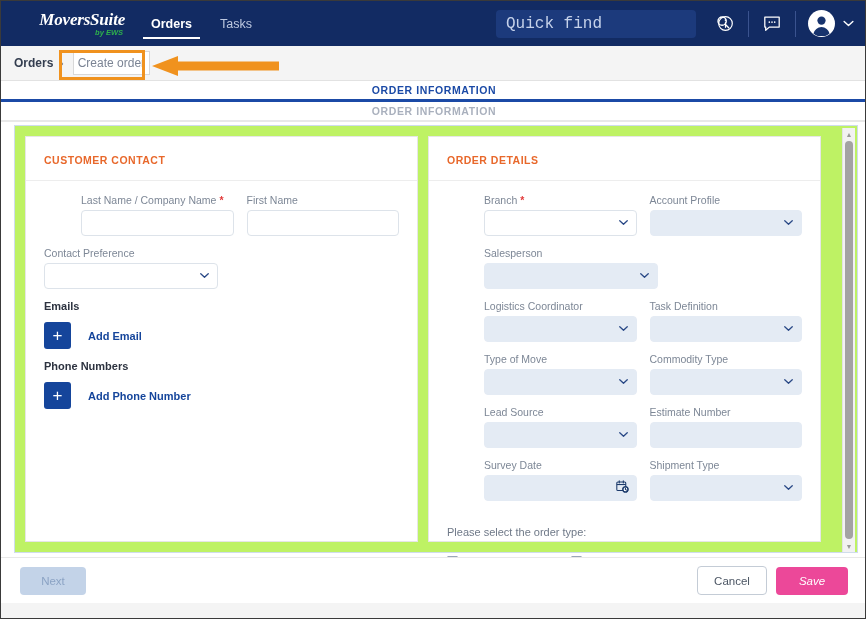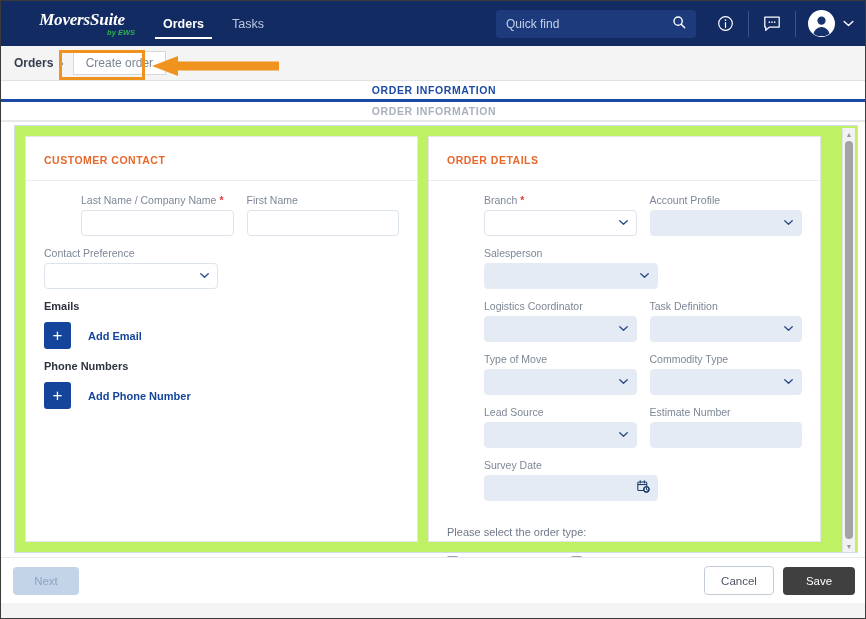--- a/index.html
+++ b/index.html
@@ -18,22 +18,22 @@
   }
 
   
   .topnav {
     position: absolute; left: 0; top: 0;
     width: 866px; height: 45px;
     background: #122B63;
     display: flex; align-items: center;
   }
   .logo-wrap {
-    width: 110px; margin-left: 26px;
-    display: flex; flex-direction: column; align-items: center;
+    width: 110px; margin-left: 14px;
+    display: flex; flex-direction: column; align-items: flex-end;
     line-height: 1;
   }
   .logo-text {
     color: #ffffff;
     font-size: 17px;
     font-weight: bold;
     font-style: italic;
     font-family: "Liberation Serif", serif;
     letter-spacing: -0.2px;
   }
@@ -69,22 +69,22 @@
     position: relative;
     width: 200px; height: 28px;
     background: #1C3A7C;
     border-radius: 4px;
     display: flex; align-items: center;
     padding: 0 10px;
     margin-right: 14px;
   }
   .quickfind input {
     flex: 1; background: transparent; border: none; outline: none;
-    color: #0ea5e9; font-size: 12px;
-    font-family: Liberation Sans, sans-serif;
+    color: #0ea5e9; font-size: 16px;
+    font-family: Liberation Mono, monospace;
   }
   .quickfind input::placeholder { color: #c6d2ea; }
   .hdr-icon {
     width: 30px; height: 30px;
     display: flex; align-items: center; justify-content: center;
     cursor: pointer; color: #ffffff;
   }
   .hdr-sep { width: 1px; height: 26px; background: #3a538f; margin: 0 8px; }
   .avatar {
     width: 27px; height: 27px; border-radius: 50%;
@@ -109,21 +109,21 @@
     padding-left: 13px;
   }
   .crumb {
     font-size: 12px; color: #333d4f; font-weight: bold;
     cursor: pointer;
   }
   .crumb-sep { font-size: 10px; color: #6c7585; margin: 0 9px 0 7px; }
   .crumb-current {
     font-size: 12px; color: #7b8494;
     background: #ffffff;
-    padding: 4px 12px;
+    padding: 4px 4px;
     border: 1px solid #d8d8d8;
     cursor: default;
   }
 
   
   .tabstrip {
     position: absolute; left: 0; top: 80px;
     width: 866px; height: 41px;
     background: #ffffff;
     display: flex;
@@ -245,21 +245,21 @@
     background: #a3a3a3; border-radius: 5px; cursor: pointer;
   }
 
   
   .footer {
     position: absolute; left: 0; top: 556px;
     width: 866px; height: 46px;
     background: #ffffff;
     border-top: 1px solid #e8e8e8;
     display: flex; align-items: center;
-    padding: 0 12px;
+    padding: 0 19px;
   }
   .btn {
     font-size: 11.5px;
     border-radius: 4px;
     cursor: pointer;
     display: flex; align-items: center; justify-content: center;
     font-family: "Liberation Sans", sans-serif;
   }
   .btn-next {
     width: 66px; height: 28px;
@@ -268,21 +268,21 @@
   }
   .footer-spacer { flex: 1; }
   .btn-cancel {
     width: 70px; height: 29px;
     background: #ffffff; color: #4c5664;
     border: 1px solid #c4ccd6;
     margin-right: 9px;
   }
   .btn-save {
     width: 72px; height: 28px;
-    background: #404040; color: #ffffff; border: none;
+    background: #ec4899; color: #ffffff; border: none; font-style: italic;
   }
   .footer-bottom {
     position: absolute; left: 0; top: 602px;
     width: 866px; height: 17px;
     background: #f4f4f4;
   }
 
   
   .anno-box {
     position: absolute; left: 58px; top: 49px;
@@ -534,20 +534,30 @@
                   <line x1="1" y1="5.6" x2="12" y2="5.6"></line>
                   <line x1="4" y1="1" x2="4" y2="3.6" stroke-linecap="round"></line>
                   <line x1="9" y1="1" x2="9" y2="3.6" stroke-linecap="round"></line>
                   <circle cx="11.6" cy="11.6" r="3.2" fill="#ffffff"></circle>
                   <circle cx="11.6" cy="11.6" r="3.2"></circle>
                   <path d="M11.6 9.8v1.9l1.3 0.8" stroke-linecap="round"></path>
                 </svg>
               </span>
             </div>
           </div>
+          <div class="fld fld-w2">
+            <div class="fld-label">Shipment Type</div>
+            <div class="fld-select disabled">
+              <span class="chev">
+                <svg width="9" height="6" viewBox="0 0 12 8" fill="none" stroke="#2b4a87" stroke-width="1.7">
+                    <path d="M1 1.6 L6 6.4 L11 1.6" stroke-linecap="round" stroke-linejoin="round"></path>
+                  </svg>
+              </span>
+            </div>
+          </div>
         </div>
 
         <div class="order-type-prompt">Please select the order type:</div>
         <div class="cb-row">
           <label class="cb-item">
             <span class="cb-box"></span>
             <span class="cb-text">Lead</span>
           </label>
           <label class="cb-item">
             <span class="cb-box"></span>

